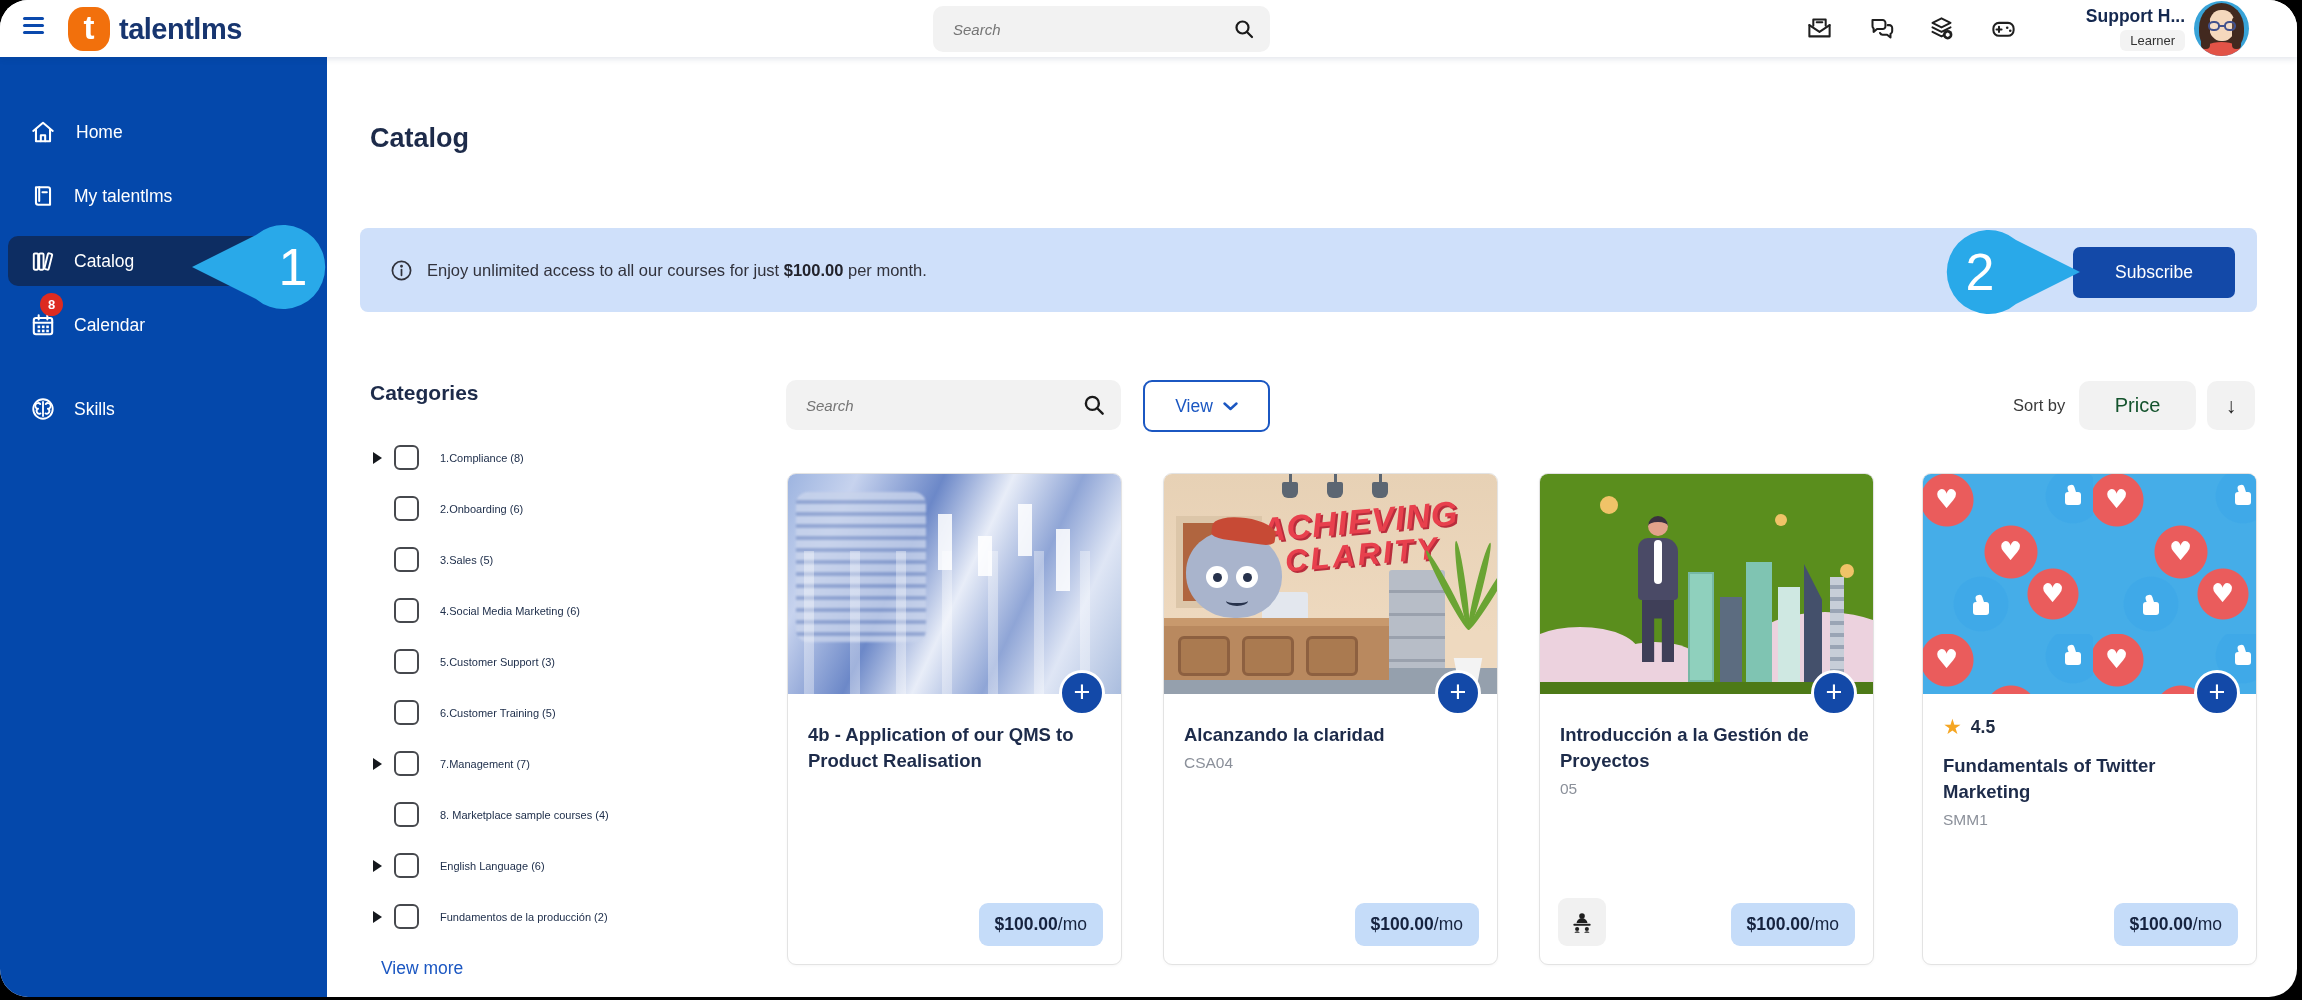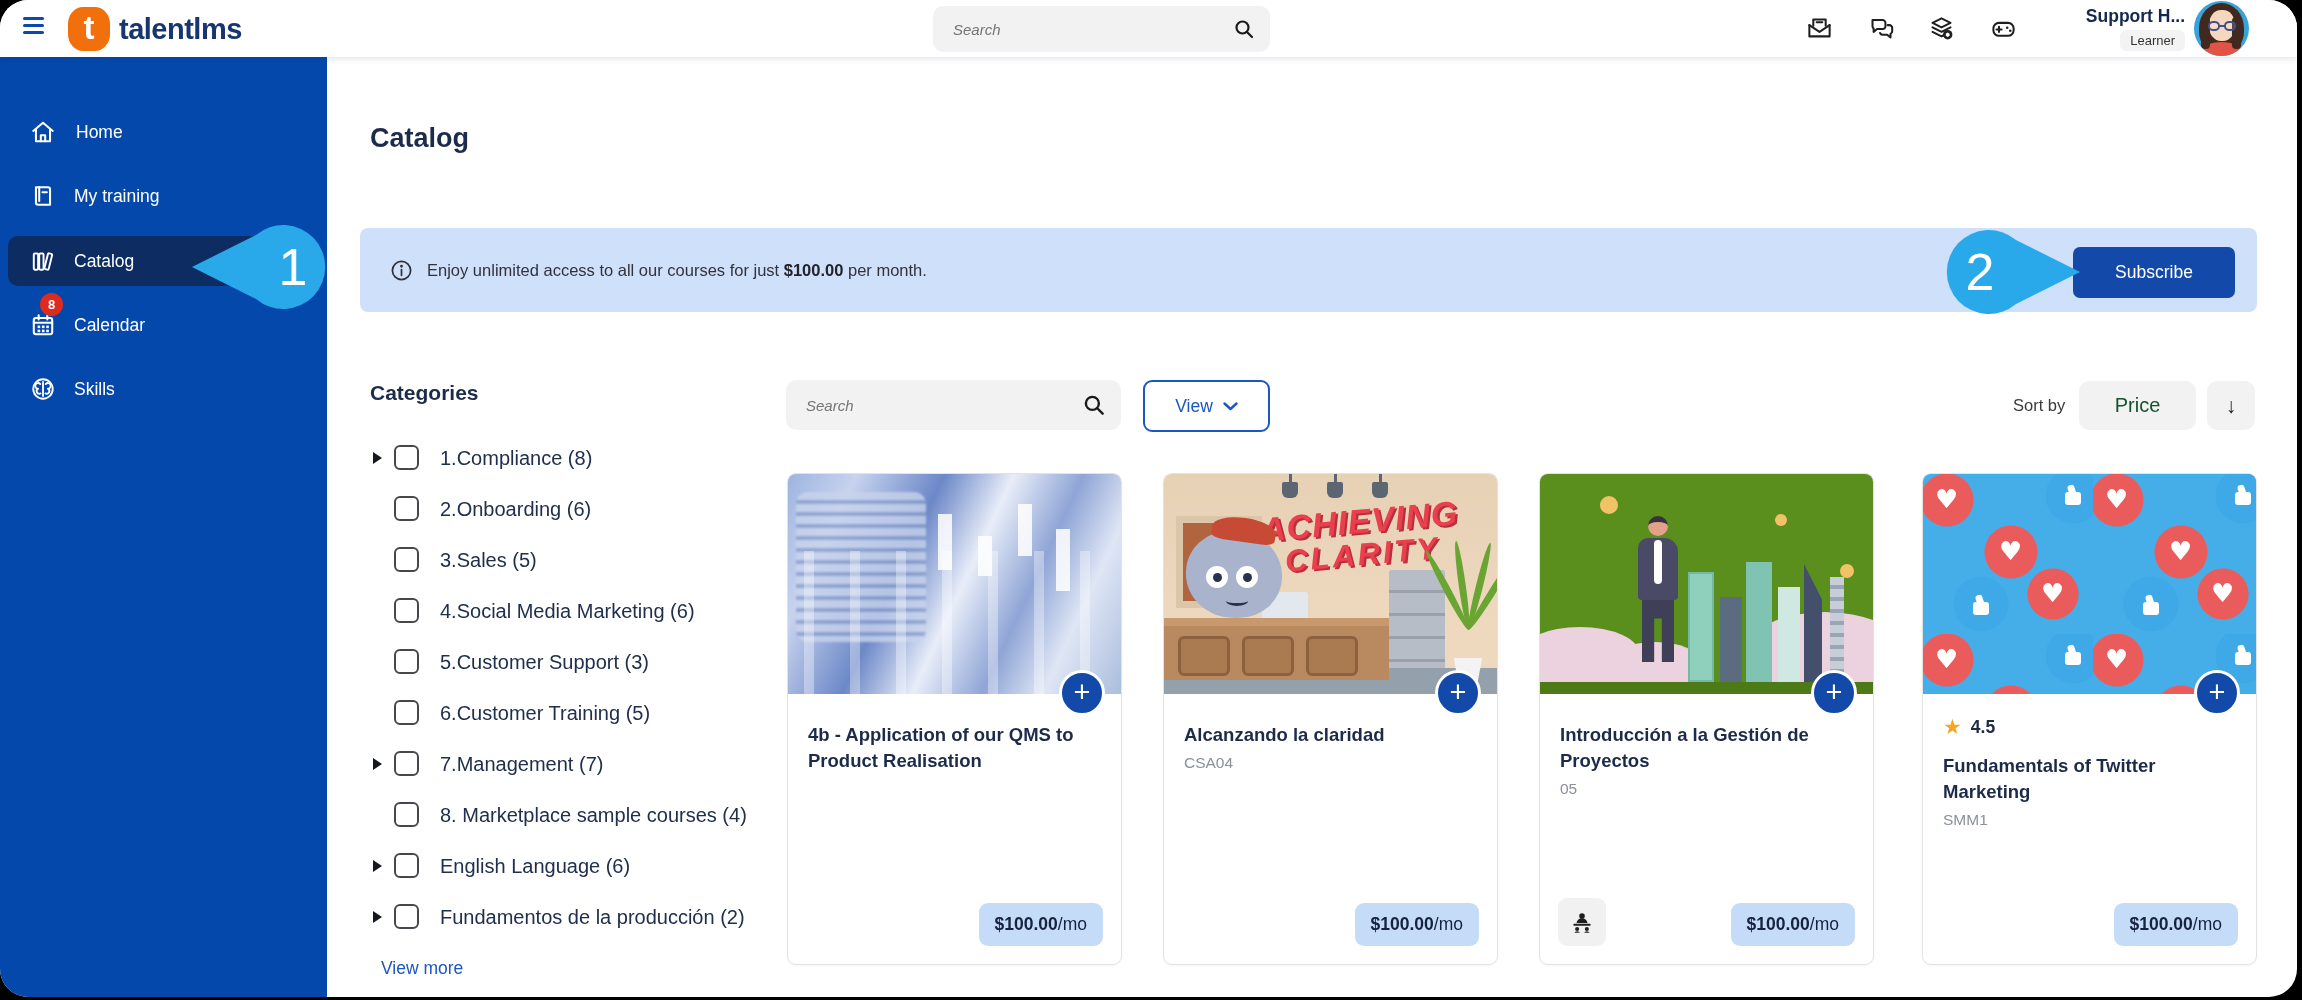--- a/index.html
+++ b/index.html
@@ -46,21 +46,21 @@
   .page-title { position:absolute; left:370px; top:123px; font-size:27px; font-weight:bold; color:#1d2b4a; }
   .banner { position:absolute; left:360px; top:228px; width:1897px; height:84px; background:#cfe0fa; border-radius:8px; z-index:10; }
   .banner-inner { position:absolute; left:30px; top:0; height:100%; display:flex; align-items:center; gap:14px; font-size:16.5px; color:#31323c; }
   .banner-inner b { font-weight:bold; color:#22232c; }
   .subscribe-btn { position:absolute; left:2073px; top:247px; width:162px; height:51px; background:#1349a8; border:none; border-radius:7px; color:#fff; font-size:17.5px; font-family:"Liberation Sans", sans-serif; cursor:pointer; z-index:15; }
 
   .cat-title { position:absolute; left:370px; top:381px; font-size:21px; font-weight:bold; color:#1d2b4a; }
   .cat-row { position:absolute; height:26px; }
   .cat-tri { position:absolute; left:373px; width:0; height:0; border-top:6px solid transparent; border-bottom:6px solid transparent; border-left:9px solid #15181d; margin-top:7px; cursor:pointer; }
   .cat-box { position:absolute; left:394px; width:25px; height:25px; border:2px solid #46484d; border-radius:6px; background:#fff; cursor:pointer; }
-  .cat-label { position:absolute; left:440px; font-size:20px; color:#20304c; line-height:27px; white-space:nowrap; }
+  .cat-label { position:absolute; left:440px; font-size:11px; color:#20304c; line-height:27px; white-space:nowrap; }
   .view-more { position:absolute; left:381px; top:958px; font-size:17.5px; color:#1b57c2; cursor:pointer; }
 
   .msearch { position:absolute; left:786px; top:380px; width:335px; height:50px; background:#f2f2f2; border-radius:10px; }
   .view-btn { position:absolute; left:1143px; top:380px; width:127px; height:52px; background:#fff; border:2px solid #1b57c2; border-radius:9px; color:#1b57c2; font-size:17.5px; display:flex; align-items:center; justify-content:center; gap:10px; cursor:pointer; }
   .sort-label { position:absolute; left:2013px; top:396px; font-size:16.5px; color:#3a3a3a; }
   .sort-field { position:absolute; left:2079px; top:381px; width:117px; height:49px; background:#f2f2f2; border:none; border-radius:10px; font-size:20px; color:#14532d; font-family:"Liberation Sans", sans-serif; cursor:pointer; }
   .sort-dir { position:absolute; left:2207px; top:381px; width:48px; height:49px; background:#f2f2f2; border:none; border-radius:10px; font-size:21px; color:#222; cursor:pointer; }
 
   
   .card { position:absolute; top:473px; width:335px; height:492px; background:#fff; border:1px solid #e3e3e3; border-radius:9px; box-shadow:0 1px 3px rgba(0,0,0,.04); }
@@ -140,21 +140,21 @@
         <path d="M10 20.5 v-5.5 h4 v5.5"></path>
       </svg>
     <span>Home</span>
   </div>
   <div class="side-item" style="top:171px;">
     <svg class="side-icon" viewBox="0 0 24 24" fill="none" stroke="#fff" stroke-width="1.9" stroke-linecap="round" stroke-linejoin="round">
         <path d="M5.5 4 H16.5 a2 2 0 0 1 2 2 V20 H7.5 a2 2 0 0 1 -2 -2 Z"></path>
         <path d="M8.5 4 v12.5"></path>
         <path d="M11.5 8.5 h4"></path>
       </svg>
-    <span>My training</span>
+    <span>My talentlms</span>
   </div>
   <div class="side-item active" style="top:236px;">
     <svg class="side-icon" viewBox="0 0 24 24" fill="none" stroke="#fff" stroke-width="1.8" stroke-linecap="round" stroke-linejoin="round">
         <rect x="3.5" y="5" width="4" height="15" rx="1"></rect>
         <rect x="8.5" y="5" width="4" height="15" rx="1"></rect>
         <g transform="rotate(14 17 12)">
           <rect x="15" y="5" width="4" height="15" rx="1"></rect>
         </g>
       </svg>
     <span>Catalog</span>
@@ -168,21 +168,21 @@
           <rect x="7" y="12.5" width="2.4" height="2.4"></rect>
           <rect x="11" y="12.5" width="2.4" height="2.4"></rect>
           <rect x="15" y="12.5" width="2.4" height="2.4"></rect>
           <rect x="7" y="16.3" width="2.4" height="2.4"></rect>
           <rect x="11" y="16.3" width="2.4" height="2.4"></rect>
           <rect x="15" y="16.3" width="2.4" height="2.4"></rect>
         </g>
       </svg>
     <span>Calendar</span>
   </div>
-  <div class="side-item" style="top:364px;">
+  <div class="side-item" style="top:384px;">
     <svg class="side-icon" viewBox="0 0 24 24" fill="none" stroke="#fff" stroke-width="1.7" stroke-linecap="round" stroke-linejoin="round">
         <circle cx="12" cy="12" r="9"></circle>
         <path d="M12 5.5 v13"></path>
         <path d="M9.5 7.5 a2.6 2.6 0 1 0 -2 4.2 a2.4 2.4 0 1 0 2.2 4.4"></path>
         <path d="M14.5 7.5 a2.6 2.6 0 1 1 2 4.2 a2.4 2.4 0 1 1 -2.2 4.4"></path>
       </svg>
     <span>Skills</span>
   </div>
 
   <svg class="annot" style="left:190px; top:223px;" width="146" height="88" viewBox="0 0 146 88">

